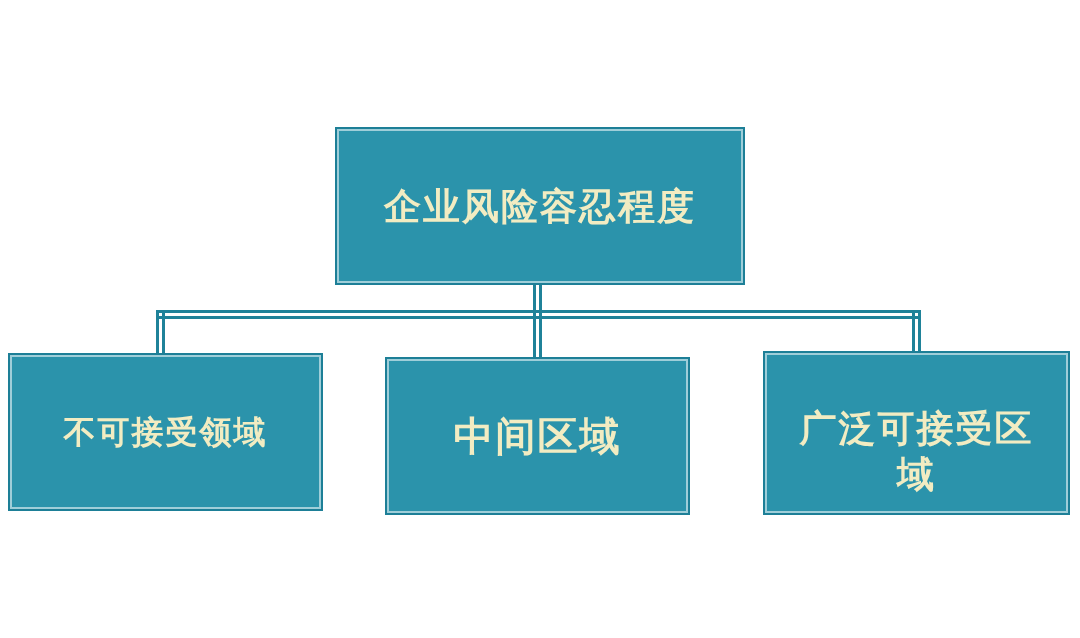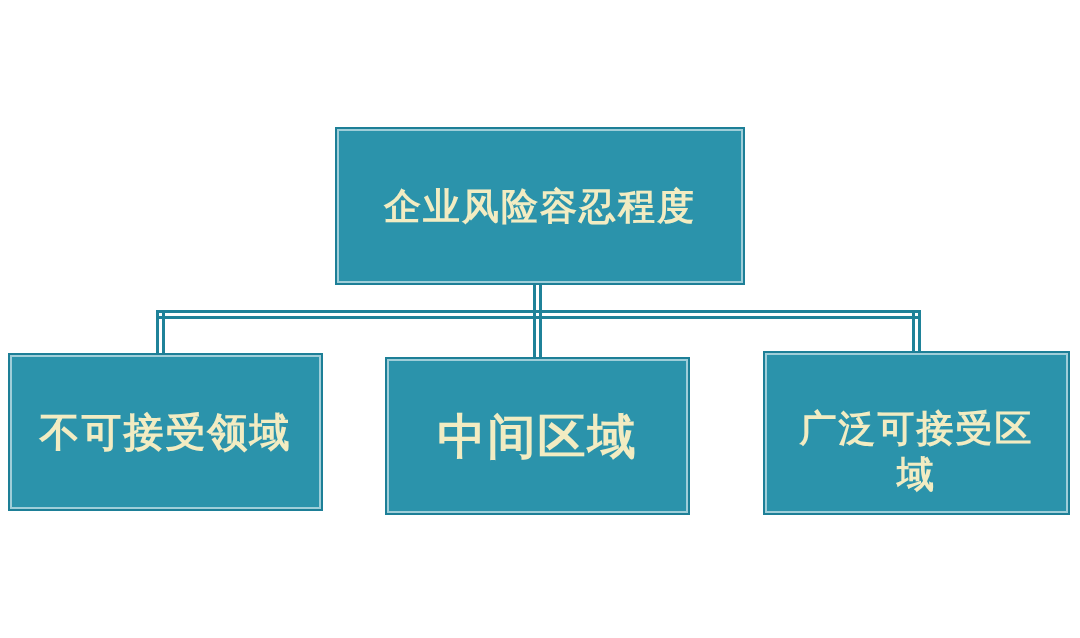--- a/index.html
+++ b/index.html
@@ -28,22 +28,22 @@
     color: var(--text);
     display: flex;
     align-items: center;
     justify-content: center;
     text-align: center;
     font-weight: bold;
     letter-spacing: 2px;
     line-height: 1.25;
   }
   .node-root   { left: 335px; top: 127px; width: 410px; height: 158px; font-size: 37px; }
-  .node-left   { left: 8px;   top: 353px; width: 315px; height: 158px; font-size: 40px; }
-  .node-middle { left: 385px; top: 357px; width: 305px; height: 158px; font-size: 48px; }
+  .node-left   { left: 8px;   top: 353px; width: 315px; height: 158px; font-size: 32px; }
+  .node-middle { left: 385px; top: 357px; width: 305px; height: 158px; font-size: 40px; }
   .node-right  { left: 763px; top: 351px; width: 307px; height: 164px; font-size: 37px; }
   .node-right .label-inner { display: inline-block; max-width: 252px; margin-top: 36px; }
 
   
   .conn-v {
     position: absolute;
     width: 9px;
     border-left: 3px solid var(--connector);
     border-right: 3px solid var(--connector);
   }

